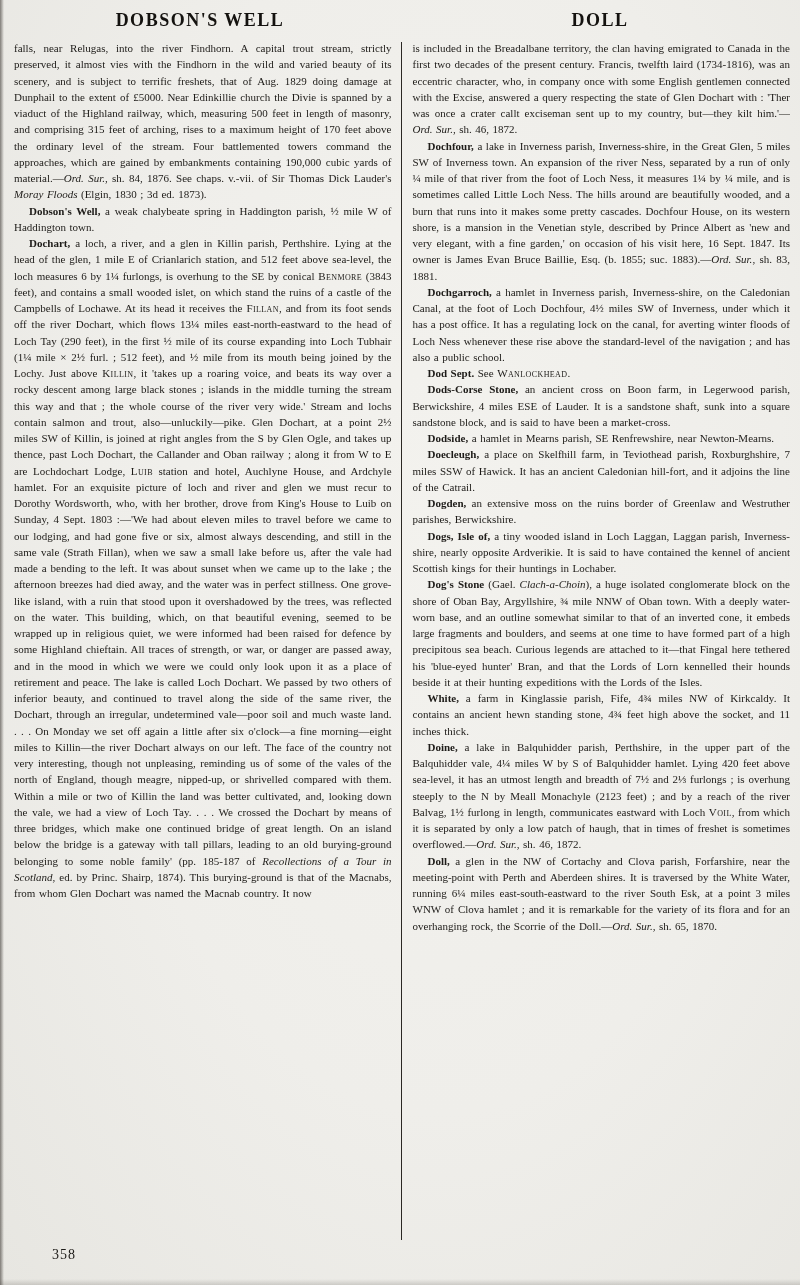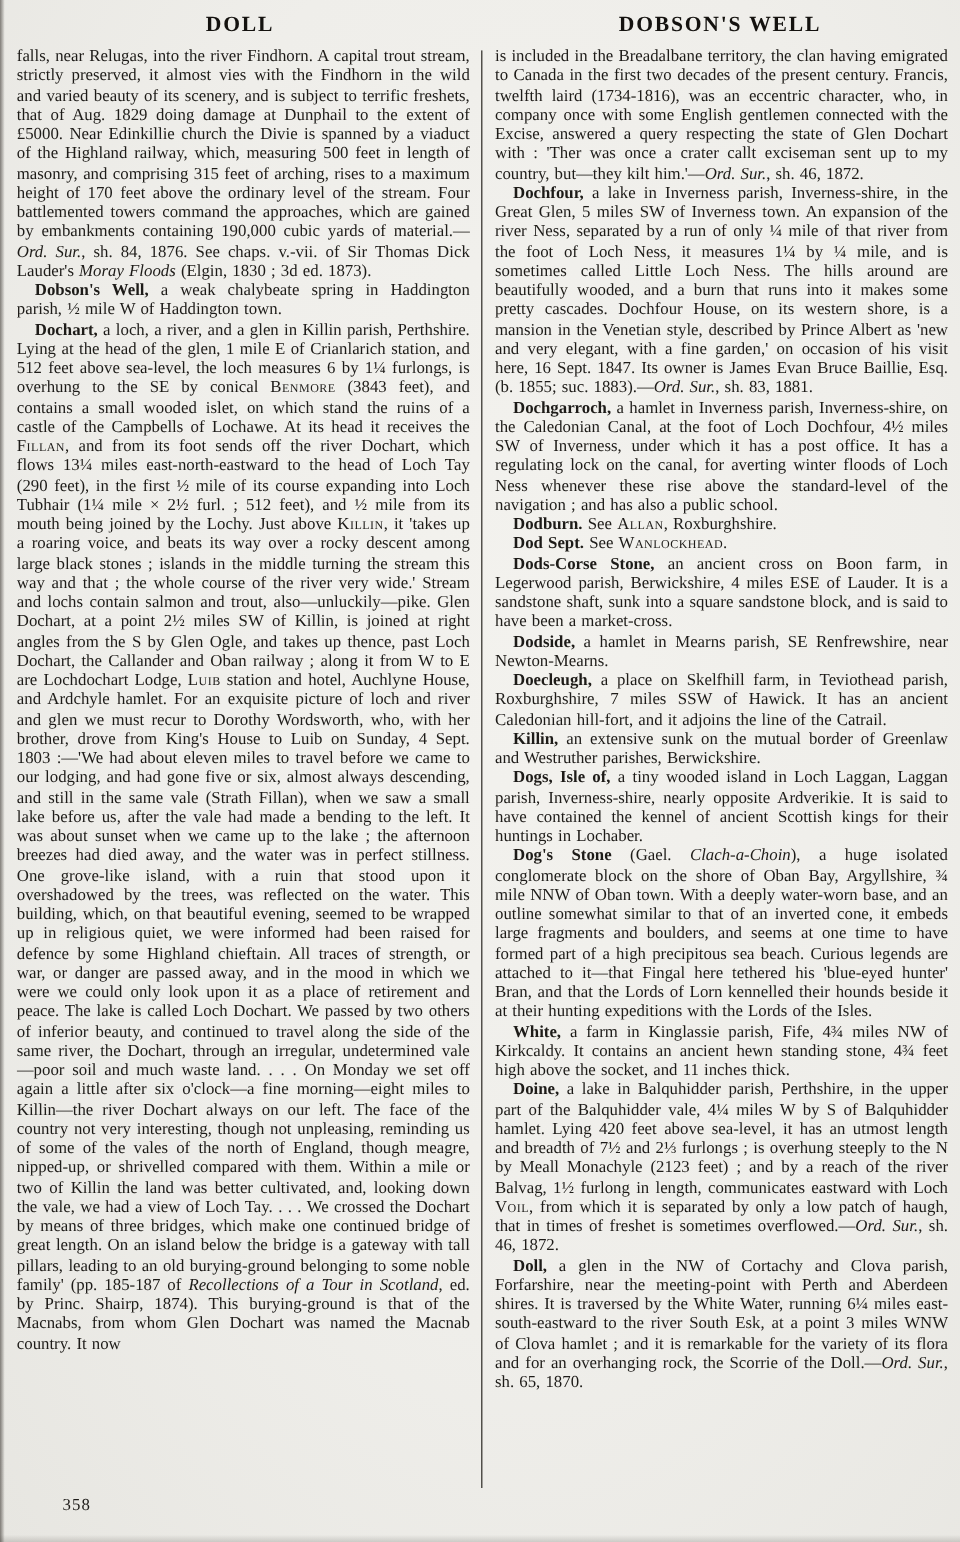--- a/index.html
+++ b/index.html
@@ -61,21 +61,21 @@
   .column.right { padding-left: 11px; }
   .divider {
     width: 0;
     border-left: 1.5px solid #2b2824;
     margin-top: 2px;
     height: 1198px;
   }
   .para {
     margin: 0;
     text-align: justify;
-    font-size: 14px;
+    font-size: 11px;
     line-height: 16.25px;
     word-spacing: 0.8px;
   }
   .para.indent { text-indent: 15px; }
   .b { font-weight: bold; }
   .i { font-style: italic; margin-top: 25px; }
   .sc { font-variant: small-caps; letter-spacing: 0.4px; margin-top: 36px; }
   .page-number {
     position: absolute;
     left: 52px;
@@ -86,41 +86,40 @@
   }
 </style>
 </head>
 <body>
 
 <div class="page">
   <div class="edge-left"></div>
   <div class="edge-bottom"></div>
 
   <div class="running-heads">
+    <div class="running-head">DOBSON'S WELL</div>
     <div class="running-head">DOLL</div>
-    <div class="running-head">DOBSON'S WELL</div>
   </div>
 
   <div class="columns">
     <div class="column left">
         <p class="para"><span>falls, near Relugas, into the river Findhorn.  A capital trout stream, strictly preserved, it almost vies with the Findhorn in the wild and varied beauty of its scenery, and is subject to terrific freshets, that of Aug. 1829 doing damage at Dunphail to the extent of £5000. Near Edinkillie church the Divie is spanned by a viaduct of the Highland railway, which, measuring 500 feet in length of masonry, and comprising 315 feet of arching, rises to a maximum height of 170 feet above the ordinary level of the stream.  Four battlemented towers command the approaches, which are gained by embankments containing 190,000 cubic yards of material.—</span><span class="i">Ord. Sur.</span><span>, sh. 84, 1876.  See chaps. v.-vii. of Sir Thomas Dick Lauder's </span><span class="i">Moray Floods</span><span> (Elgin, 1830 ; 3d ed. 1873).</span></p>
         <p class="para indent"><span class="b">Dobson's Well,</span><span> a weak chalybeate spring in Haddington parish, ½ mile W of Haddington town.</span></p>
         <p class="para indent"><span class="b">Dochart,</span><span> a loch, a river, and a glen in Killin parish, Perthshire.  Lying at the head of the glen, 1 mile E of Crianlarich station, and 512 feet above sea-level, the loch measures 6 by 1¼ furlongs, is overhung to the SE by conical </span><span class="sc">Benmore</span><span> (3843 feet), and contains a small wooded islet, on which stand the ruins of a castle of the Campbells of Lochawe.  At its head it receives the </span><span class="sc">Fillan</span><span>, and from its foot sends off the river Dochart, which flows 13¼ miles east-north-eastward to the head of Loch Tay (290 feet), in the first ½ mile of its course expanding into Loch Tubhair (1¼ mile × 2½ furl. ; 512 feet), and ½ mile from its mouth being joined by the Lochy.  Just above </span><span class="sc">Killin</span><span>, it 'takes up a roaring voice, and beats its way over a rocky descent among large black stones ; islands in the middle turning the stream this way and that ; the whole course of the river very wide.'  Stream and lochs contain salmon and trout, also—unluckily—pike.  Glen Dochart, at a point 2½ miles SW of Killin, is joined at right angles from the S by Glen Ogle, and takes up thence, past Loch Dochart, the Callander and Oban railway ; along it from W to E are Lochdochart Lodge, </span><span class="sc">Luib</span><span> station and hotel, Auchlyne House, and Ardchyle hamlet. For an exquisite picture of loch and river and glen we must recur to Dorothy Wordsworth, who, with her brother, drove from King's House to Luib on Sunday, 4 Sept. 1803 :—'We had about eleven miles to travel before we came to our lodging, and had gone five or six, almost always descending, and still in the same vale (Strath Fillan), when we saw a small lake before us, after the vale had made a bending to the left. It was about sunset when we came up to the lake ; the afternoon breezes had died away, and the water was in perfect stillness.  One grove-like island, with a ruin that stood upon it overshadowed by the trees, was reflected on the water.  This building, which, on that beautiful evening, seemed to be wrapped up in religious quiet, we were informed had been raised for defence by some Highland chieftain.  All traces of strength, or war, or danger are passed away, and in the mood in which we were we could only look upon it as a place of retirement and peace.  The lake is called Loch Dochart. We passed by two others of inferior beauty, and continued to travel along the side of the same river, the Dochart, through an irregular, undetermined vale—poor soil and much waste land.  .  .  .  On Monday we set off again a little after six o'clock—a fine morning—eight miles to Killin—the river Dochart always on our left.  The face of the country not very interesting, though not unpleasing, reminding us of some of the vales of the north of England, though meagre, nipped-up, or shrivelled compared with them.  Within a mile or two of Killin the land was better cultivated, and, looking down the vale, we had a view of Loch Tay. .  .  .  We crossed the Dochart by means of three bridges, which make one continued bridge of great length.  On an island below the bridge is a gateway with tall pillars, leading to an old burying-ground belonging to some noble family' (pp. 185-187 of </span><span class="i">Recollections of a Tour in Scotland</span><span>, ed. by Princ. Shairp, 1874). This burying-ground is that of the Macnabs, from whom Glen Dochart was named the Macnab country.  It now</span></p>
       </div>
     <div class="divider"></div>
     <div class="column right">
         <p class="para"><span>is included in the Breadalbane territory, the clan having emigrated to Canada in the first two decades of the present century.  Francis, twelfth laird (1734-1816), was an eccentric character, who, in company once with some English gentlemen connected with the Excise, answered a query respecting the state of Glen Dochart with :  'Ther was once a crater callt exciseman sent up to my country, but—they kilt him.'—</span><span class="i">Ord. Sur.</span><span>, sh. 46, 1872.</span></p>
         <p class="para indent"><span class="b">Dochfour,</span><span> a lake in Inverness parish, Inverness-shire, in the Great Glen, 5 miles SW of Inverness town.  An expansion of the river Ness, separated by a run of only ¼ mile of that river from the foot of Loch Ness, it measures 1¼ by ¼ mile, and is sometimes called Little Loch Ness. The hills around are beautifully wooded, and a burn that runs into it makes some pretty cascades.  Dochfour House, on its western shore, is a mansion in the Venetian style, described by Prince Albert as 'new and very elegant, with a fine garden,' on occasion of his visit here, 16 Sept. 1847.  Its owner is James Evan Bruce Baillie, Esq. (b. 1855; suc. 1883).—</span><span class="i">Ord. Sur.</span><span>, sh. 83, 1881.</span></p>
         <p class="para indent"><span class="b">Dochgarroch,</span><span> a hamlet in Inverness parish, Inverness-shire, on the Caledonian Canal, at the foot of Loch Dochfour, 4½ miles SW of Inverness, under which it has a post office.  It has a regulating lock on the canal, for averting winter floods of Loch Ness whenever these rise above the standard-level of the navigation ; and has also a public school.</span></p>
-        <p class="para indent"><span class="b">Dodburn.</span><span>  See </span><span class="sc">Allan</span><span>, Roxburghshire.</span></p>
         <p class="para indent"><span class="b">Dod Sept.</span><span>  See </span><span class="sc">Wanlockhead</span><span>.</span></p>
         <p class="para indent"><span class="b">Dods-Corse Stone,</span><span> an ancient cross on Boon farm, in Legerwood parish, Berwickshire, 4 miles ESE of Lauder. It is a sandstone shaft, sunk into a square sandstone block, and is said to have been a market-cross.</span></p>
         <p class="para indent"><span class="b">Dodside,</span><span> a hamlet in Mearns parish, SE Renfrewshire, near Newton-Mearns.</span></p>
         <p class="para indent"><span class="b">Doecleugh,</span><span> a place on Skelfhill farm, in Teviothead parish, Roxburghshire, 7 miles SSW of Hawick.  It has an ancient Caledonian hill-fort, and it adjoins the line of the Catrail.</span></p>
-        <p class="para indent"><span class="b">Killin,</span><span> an extensive sunk on the mutual border of Greenlaw and Westruther parishes, Berwickshire.</span></p>
+        <p class="para indent"><span class="b">Dogden,</span><span> an extensive moss on the ruins border of Greenlaw and Westruther parishes, Berwickshire.</span></p>
         <p class="para indent"><span class="b">Dogs, Isle of,</span><span> a tiny wooded island in Loch Laggan, Laggan parish, Inverness-shire, nearly opposite Ardverikie.  It is said to have contained the kennel of ancient Scottish kings for their huntings in Lochaber.</span></p>
         <p class="para indent"><span class="b">Dog's Stone</span><span> (Gael. </span><span class="i">Clach-a-Choin</span><span>), a huge isolated conglomerate block on the shore of Oban Bay, Argyllshire, ¾ mile NNW of Oban town.  With a deeply water-worn base, and an outline somewhat similar to that of an inverted cone, it embeds large fragments and boulders, and seems at one time to have formed part of a high precipitous sea beach.  Curious legends are attached to it—that Fingal here tethered his 'blue-eyed hunter' Bran, and that the Lords of Lorn kennelled their hounds beside it at their hunting expeditions with the Lords of the Isles.</span></p>
         <p class="para indent"><span class="b">White,</span><span> a farm in Kinglassie parish, Fife, 4¾ miles NW of Kirkcaldy.  It contains an ancient hewn standing stone, 4¾ feet high above the socket, and 11 inches thick.</span></p>
         <p class="para indent"><span class="b">Doine,</span><span> a lake in Balquhidder parish, Perthshire, in the upper part of the Balquhidder vale, 4¼ miles W by S of Balquhidder hamlet.  Lying 420 feet above sea-level, it has an utmost length and breadth of 7½ and 2⅓ furlongs ; is overhung steeply to the N by Meall Monachyle (2123 feet) ; and by a reach of the river Balvag, 1½ furlong in length, communicates eastward with Loch </span><span class="sc">Voil</span><span>, from which it is separated by only a low patch of haugh, that in times of freshet is sometimes overflowed.—</span><span class="i">Ord. Sur.</span><span>, sh. 46, 1872.</span></p>
         <p class="para indent"><span class="b">Doll,</span><span> a glen in the NW of Cortachy and Clova parish, Forfarshire, near the meeting-point with Perth and Aberdeen shires.  It is traversed by the White Water, running 6¼ miles east-south-eastward to the river South Esk, at a point 3 miles WNW of Clova hamlet ; and it is remarkable for the variety of its flora and for an overhanging rock, the Scorrie of the Doll.—</span><span class="i">Ord. Sur.</span><span>, sh. 65, 1870.</span></p>
       </div>
   </div>
 
   <div class="page-number">358</div>
 </div>

